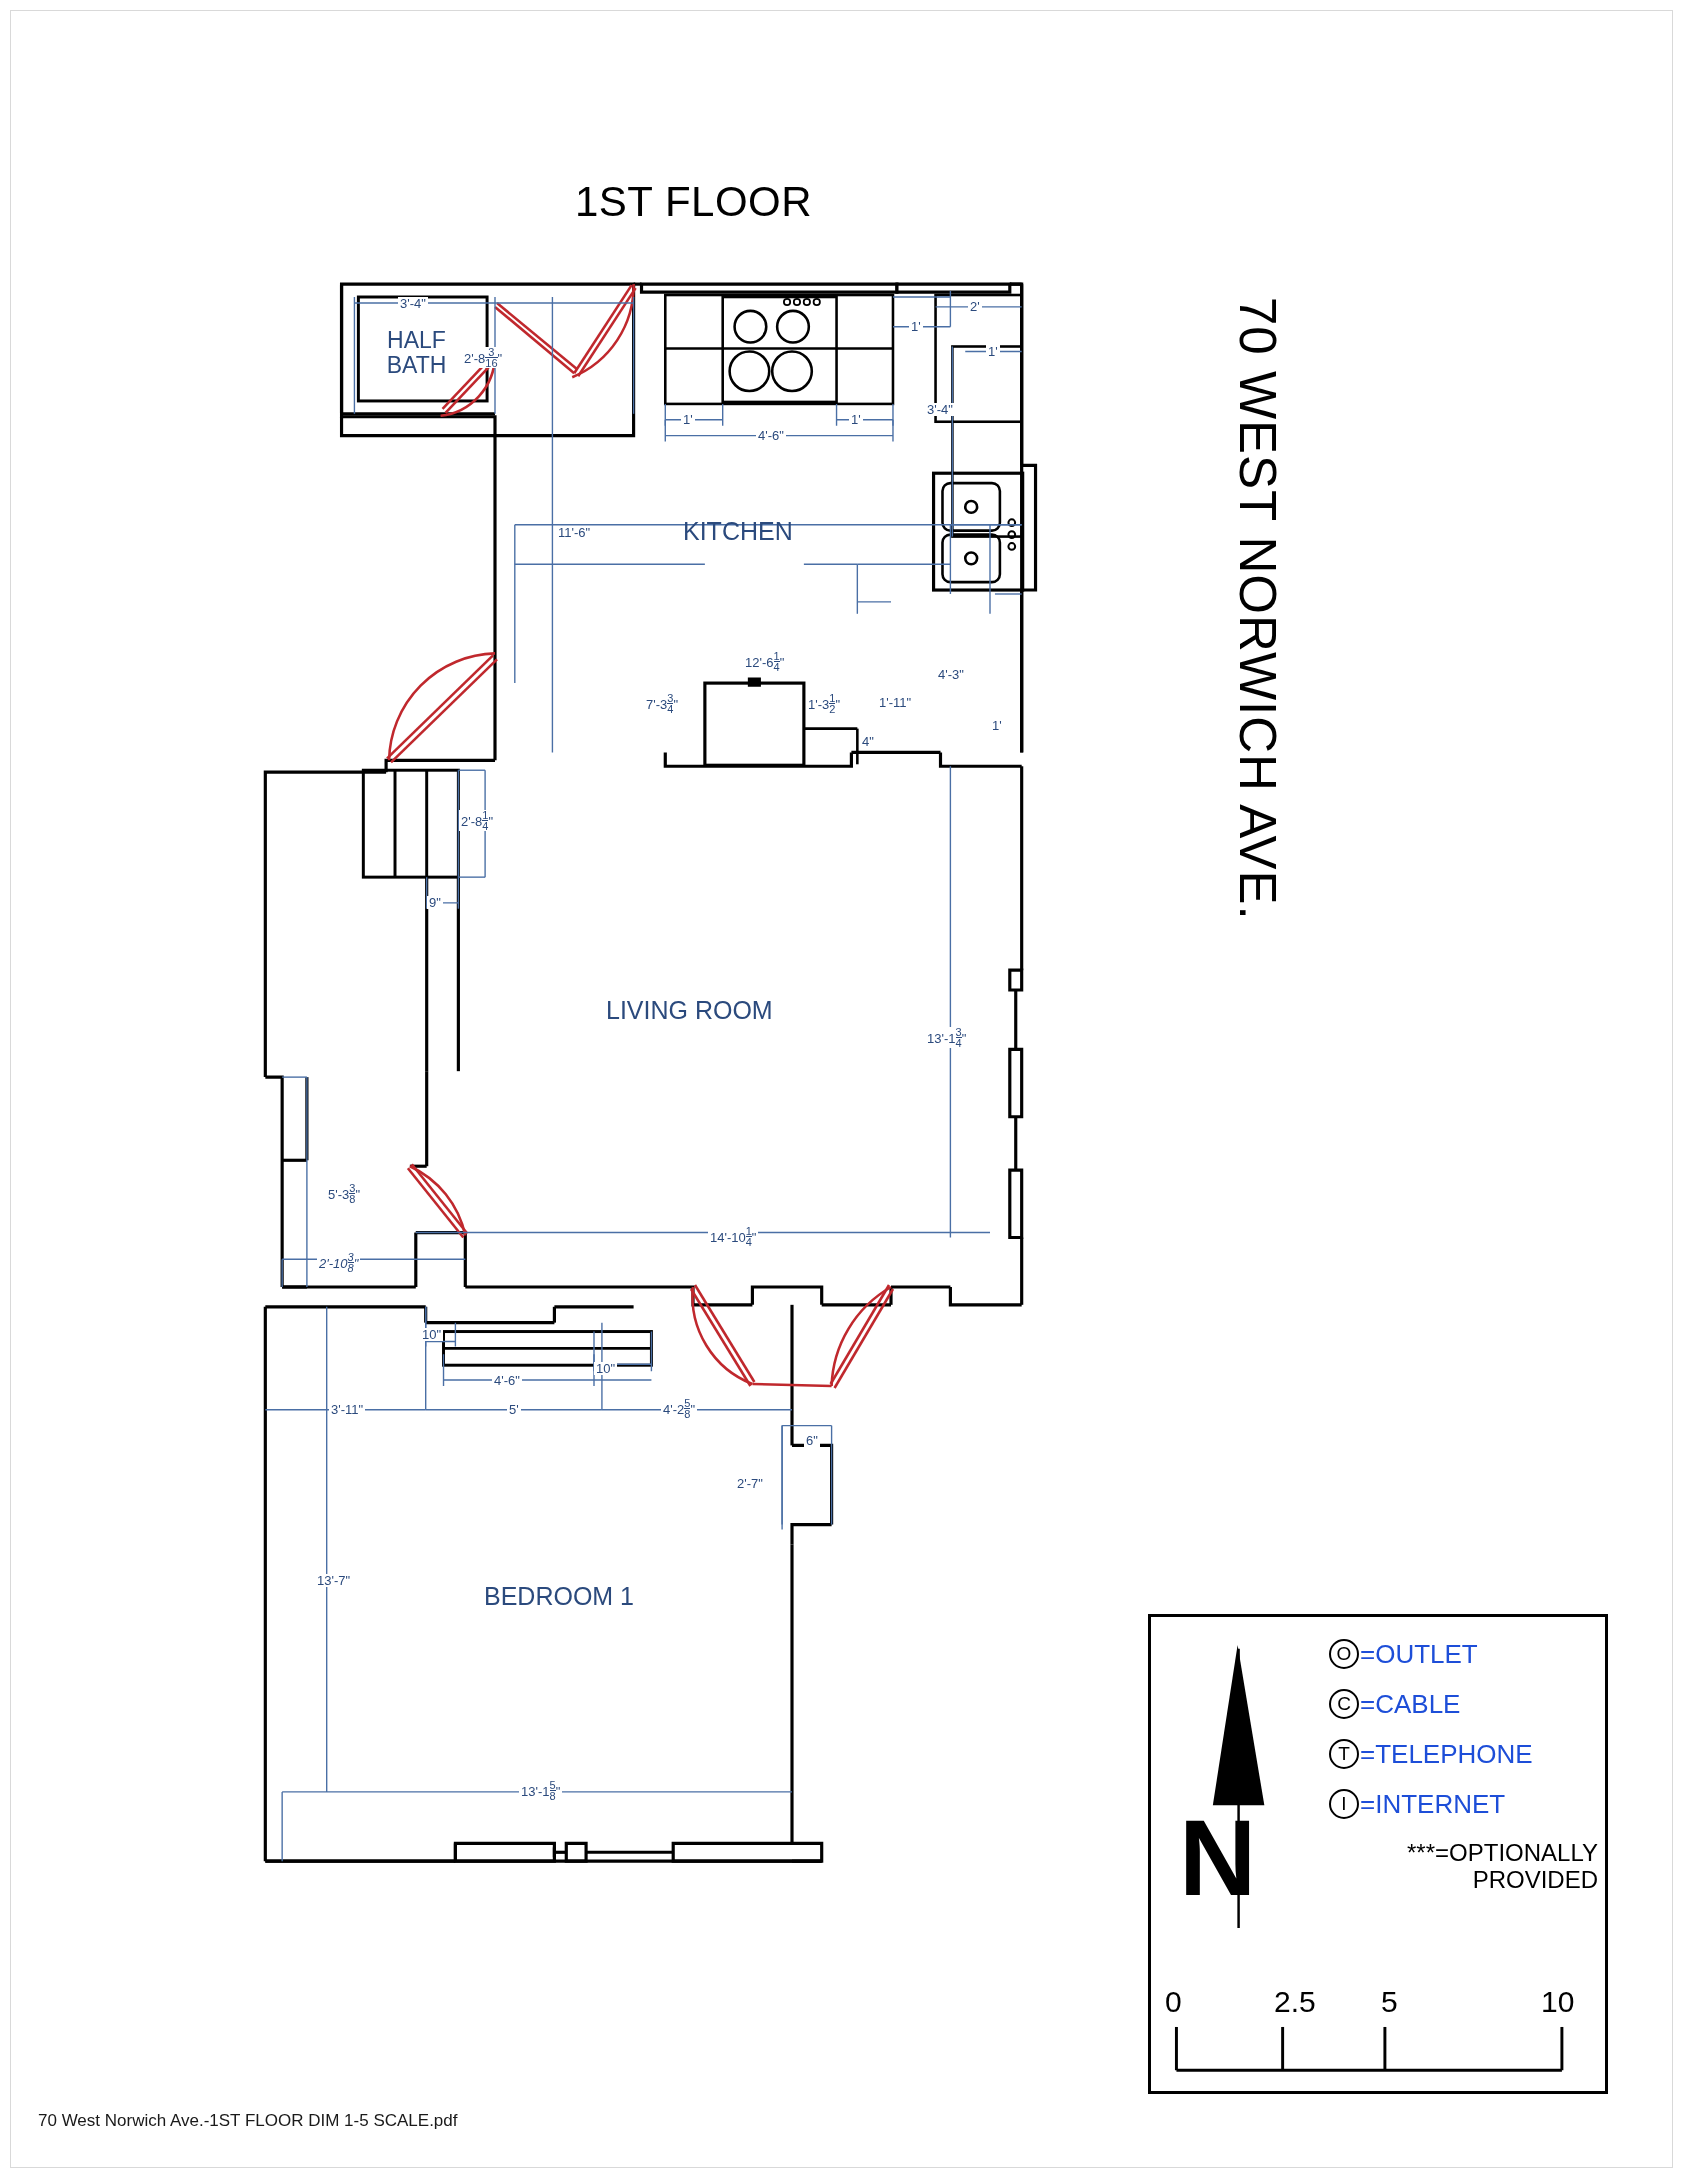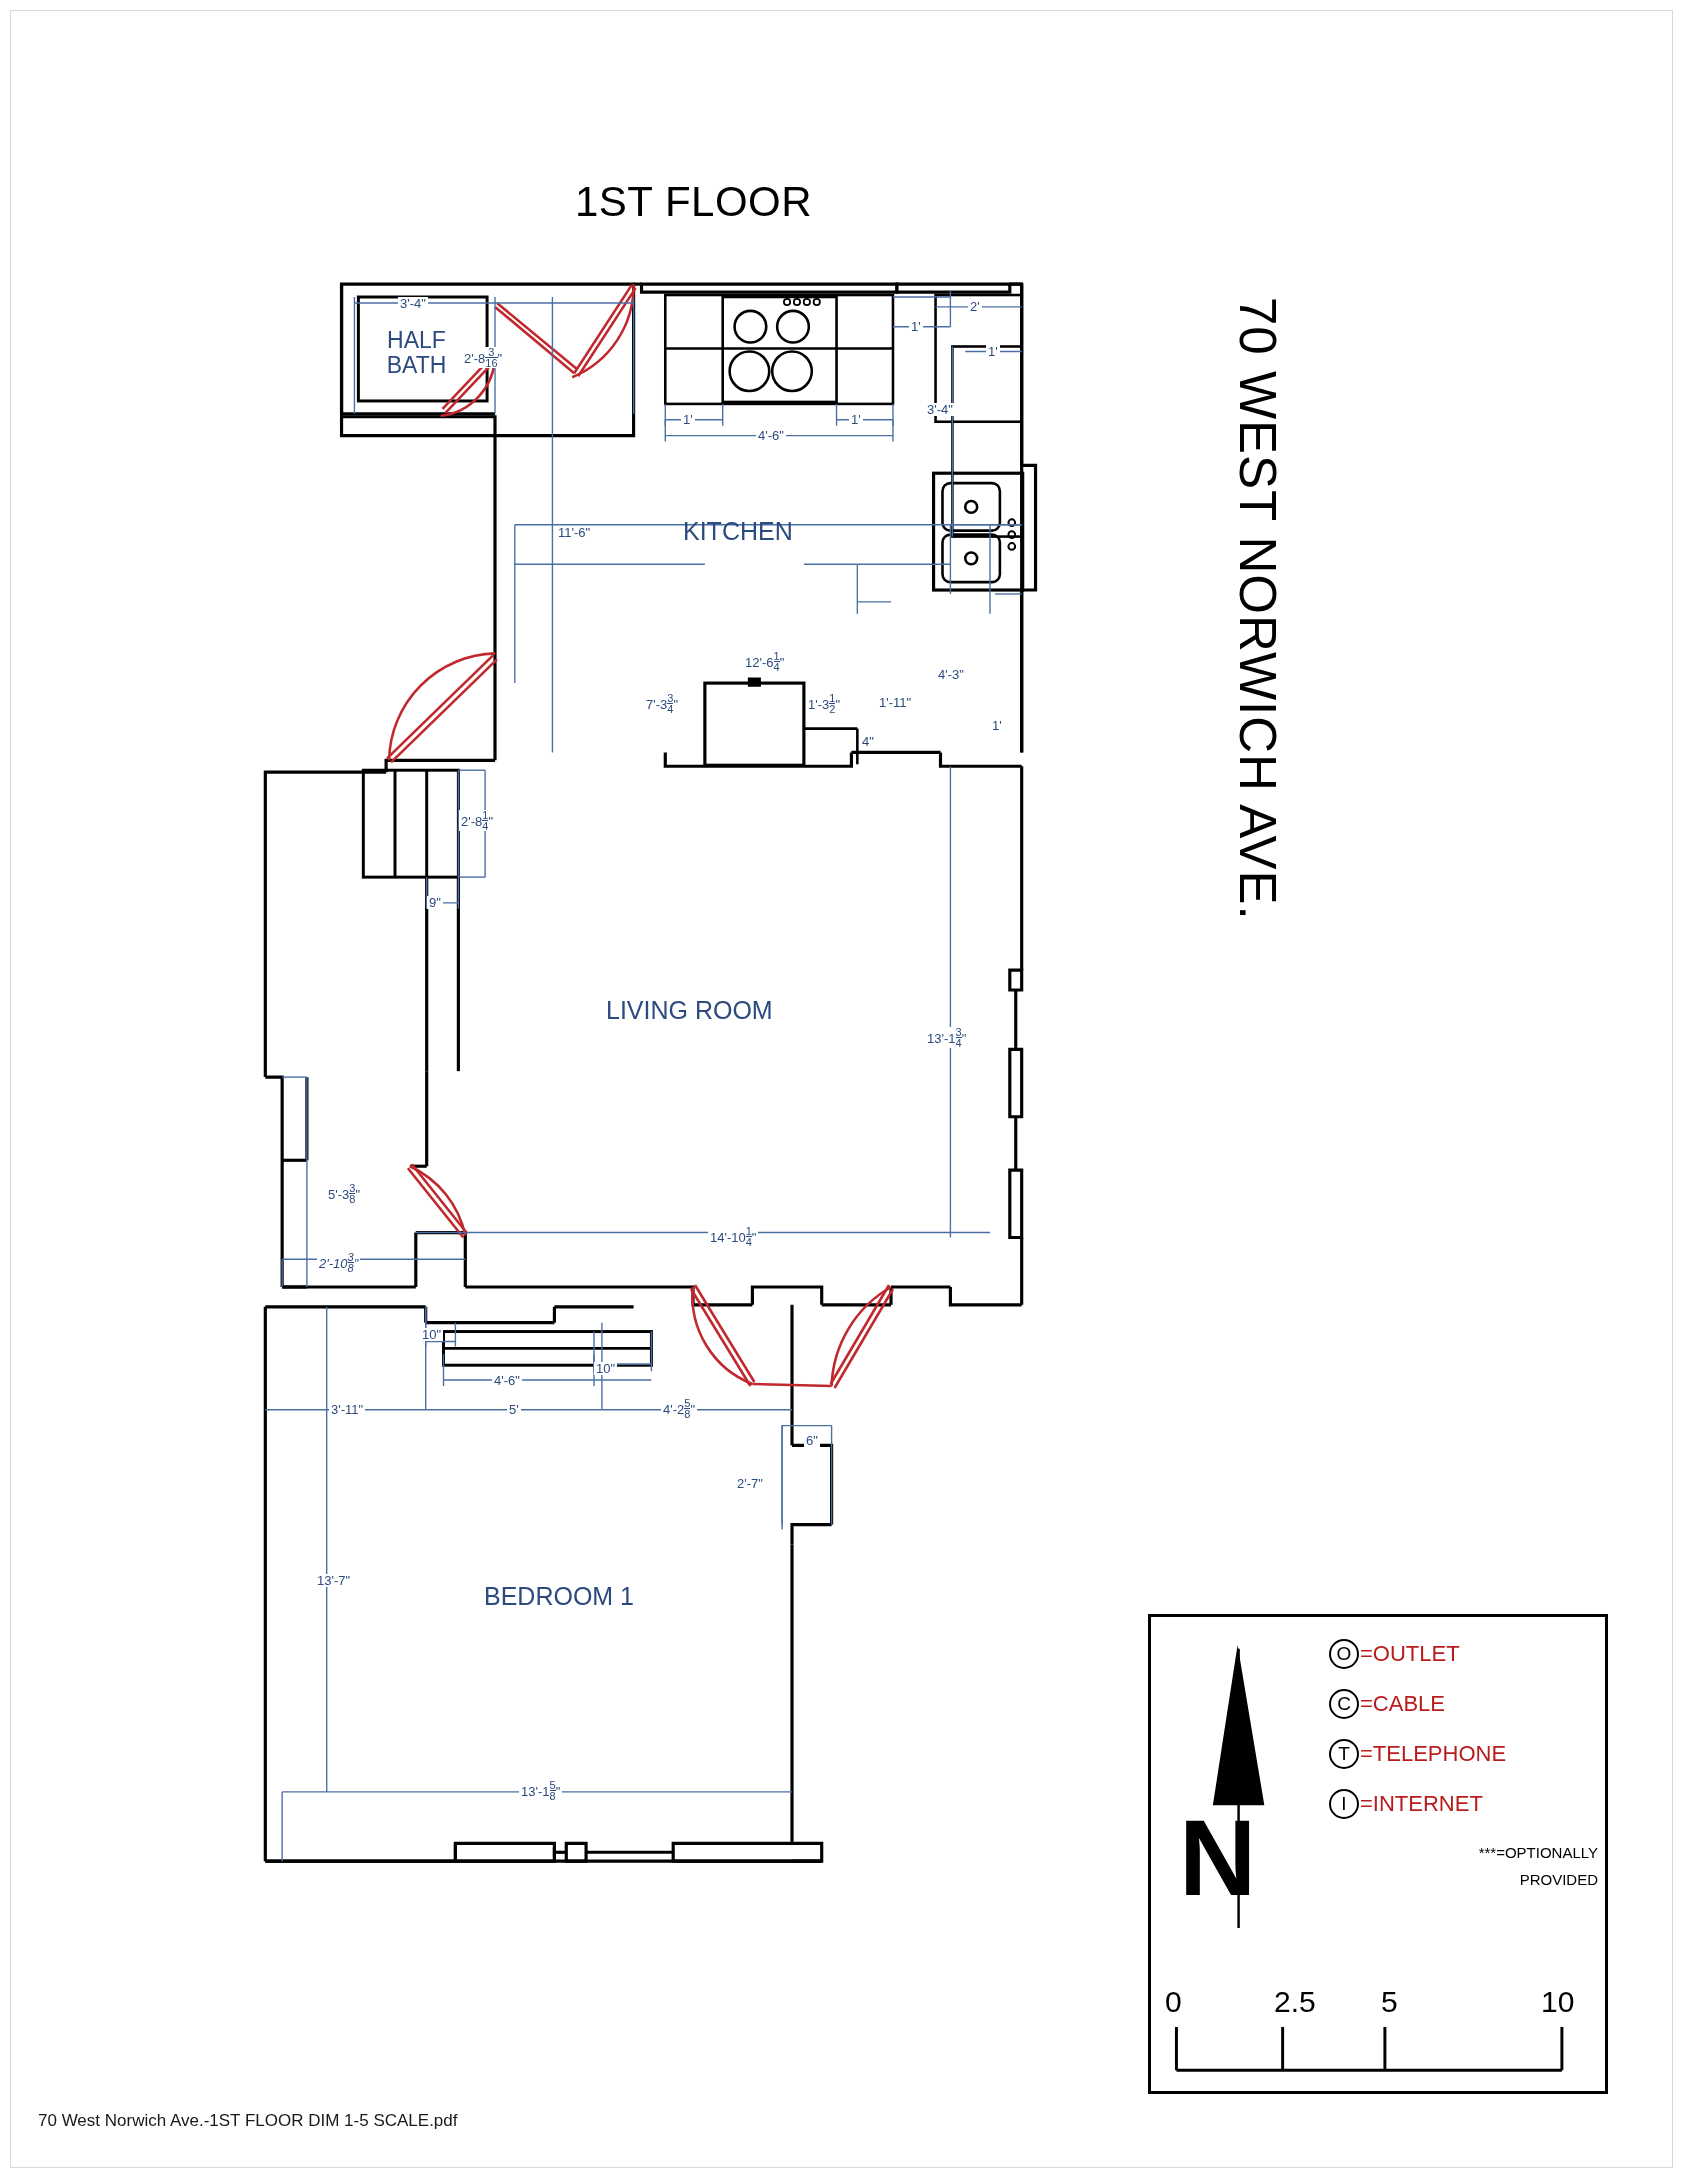--- a/index.html
+++ b/index.html
@@ -40,22 +40,22 @@
   .frac .d{display:block;border-top:1px solid #2b4a7d;}
 
   
   .legend{position:absolute;left:1148px;top:1614px;width:460px;height:480px;
           border:3px solid #000;box-sizing:border-box;background:#fff;}
   .legend-items{position:absolute;left:178px;top:22px;width:272px;}
   .legend-row{display:flex;align-items:center;margin-bottom:20px;height:30px;}
   .sym{width:30px;height:30px;border:2px solid #000;border-radius:50%;
        display:flex;align-items:center;justify-content:center;
        font-size:19px;color:#000;flex:0 0 auto;box-sizing:border-box;}
-  .legend-text{font-size:22px;color:#b91c1c;margin-left:1px;white-space:nowrap;}
-  .legend-opt{margin-top:16px;font-size:15px;color:#000;text-align:right;line-height:27px;width:269px;}
+  .legend-text{font-size:26px;color:#1d4ed8;margin-left:1px;white-space:nowrap;}
+  .legend-opt{margin-top:16px;font-size:24px;color:#000;text-align:right;line-height:27px;width:269px;}
   .north{position:absolute;left:22px;top:18px;width:149px;height:297px;}
   .scalebar{position:absolute;left:14px;top:368px;width:428px;height:99px;}
   .scale-num{position:absolute;font-size:30px;color:#000;}
 </style>
 </head>
 <body>
 
 <div class="page">
   <div class="page-border"></div>
 

